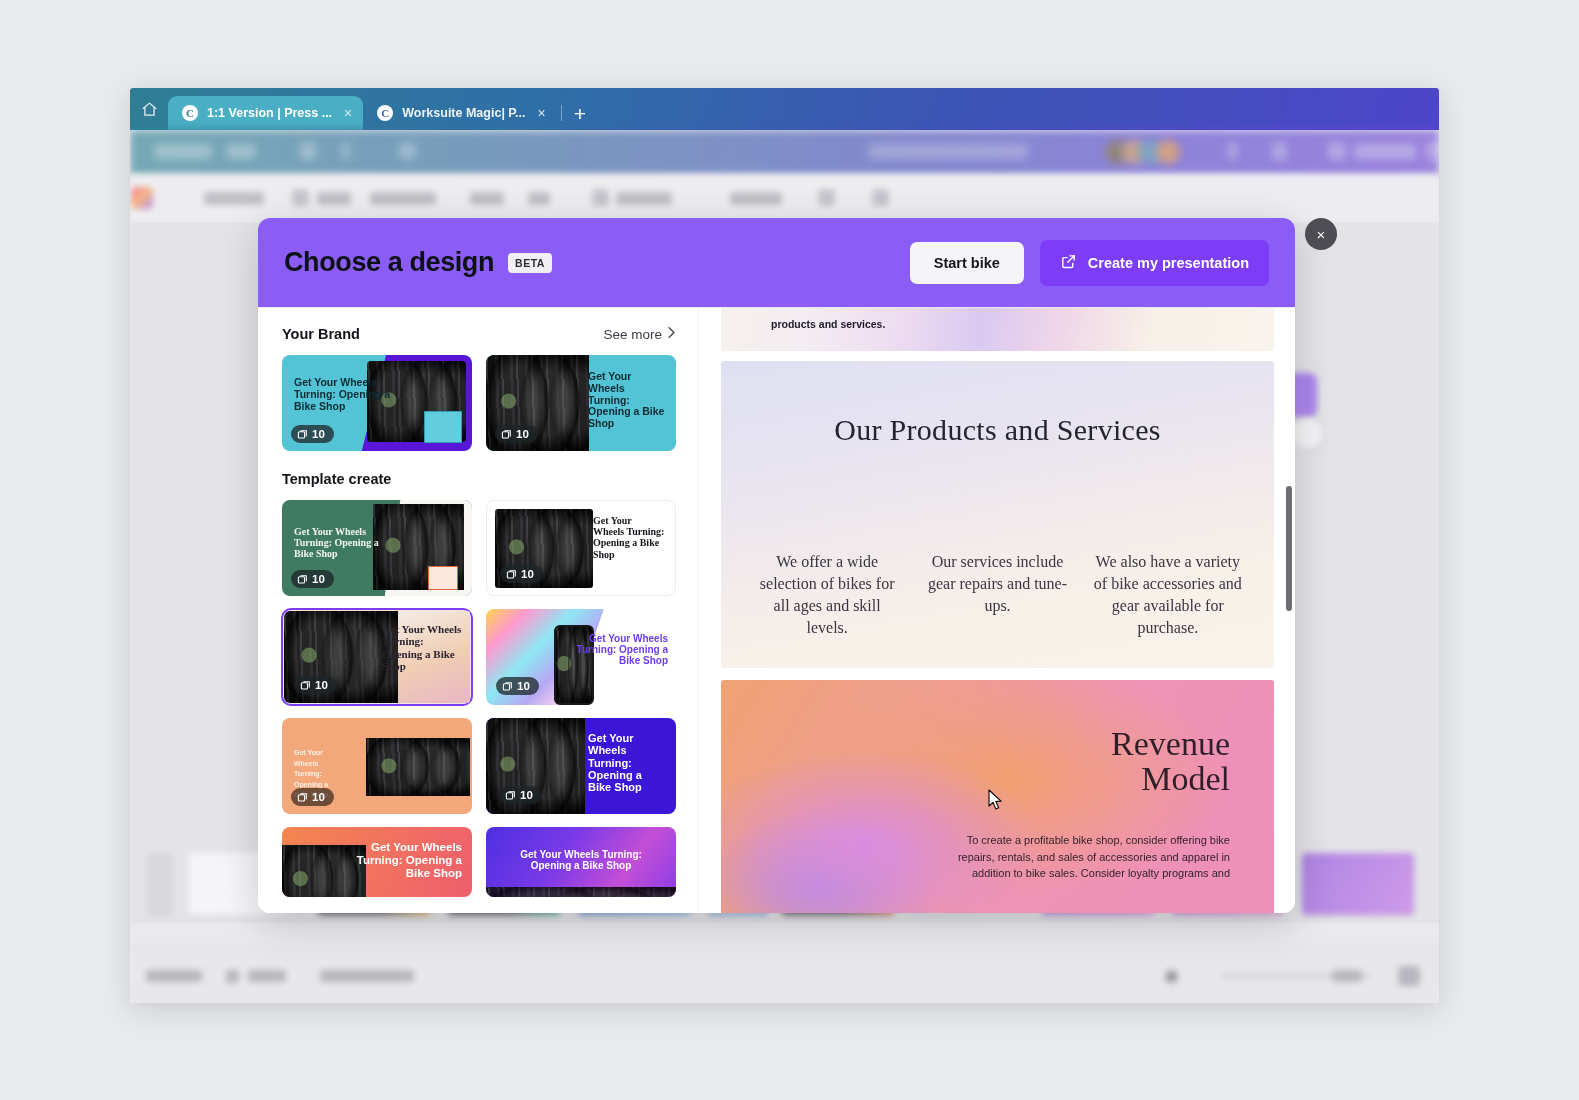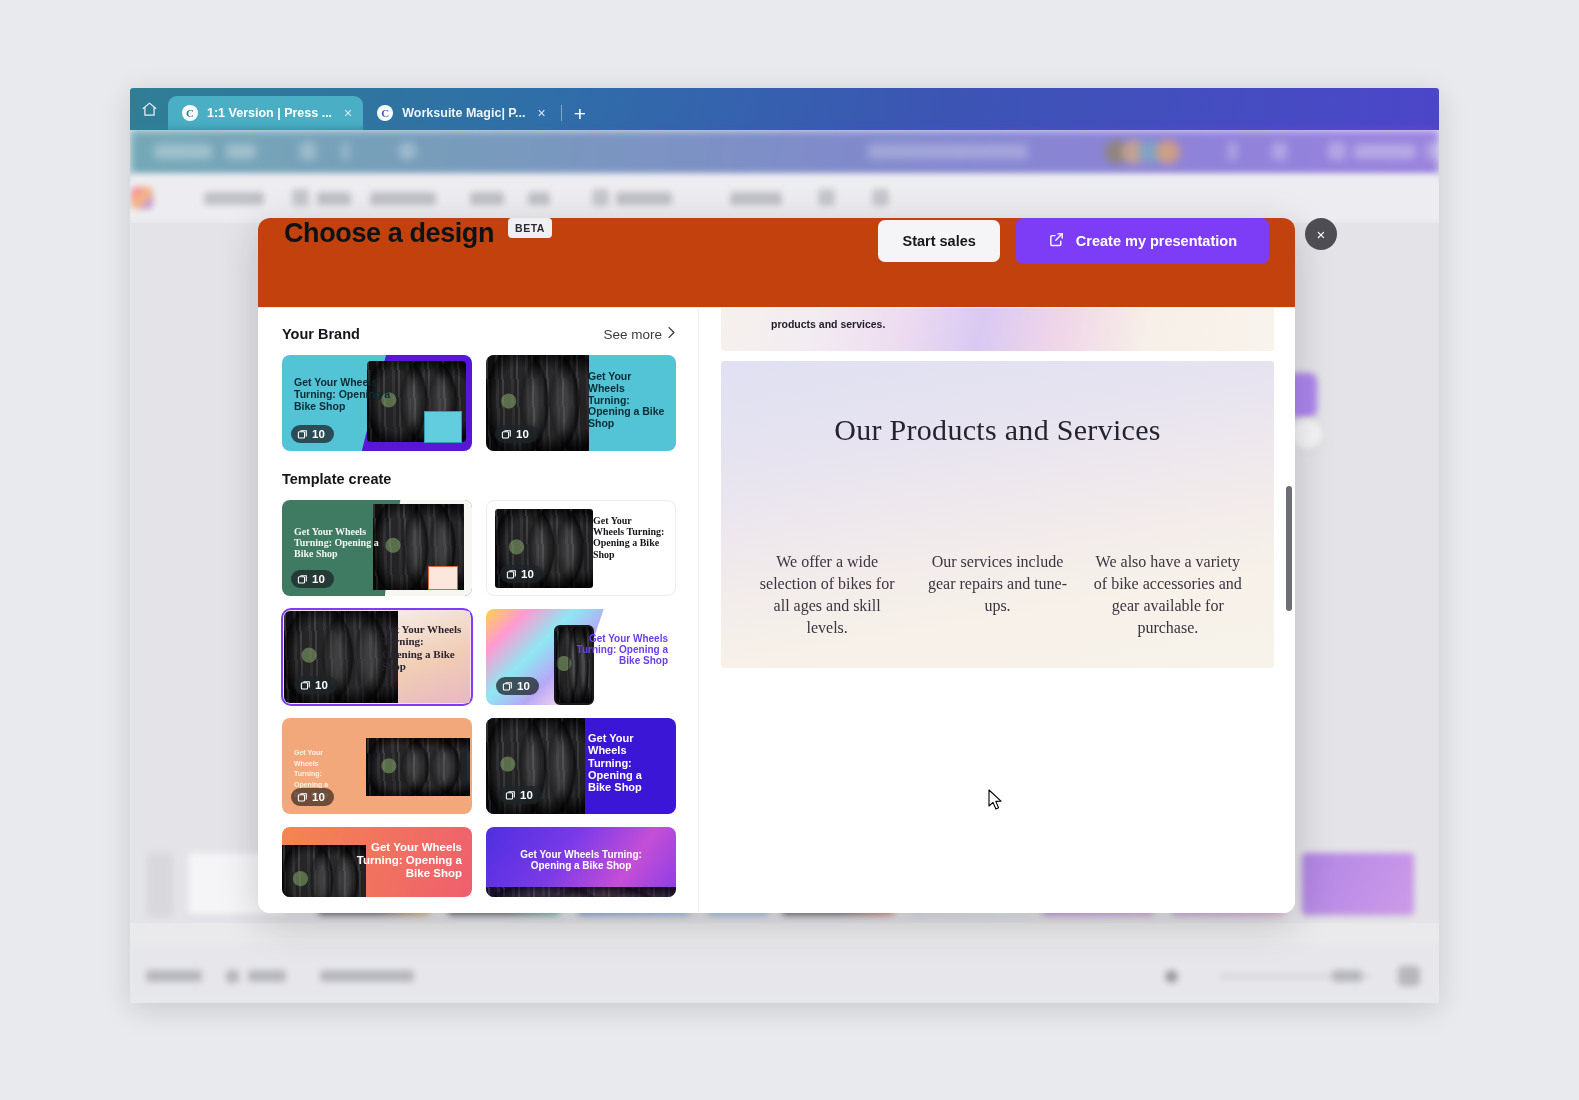--- a/index.html
+++ b/index.html
@@ -113,42 +113,42 @@
     position:absolute; left:128px; top:130px;
     width:1037px; height:695px;
     background:#ffffff; border-radius:12px;
     box-shadow: 0 10px 40px rgba(0,0,0,.18);
     overflow:hidden;
     display:flex; flex-direction:column;
   }
 
   #modal-header {
     height:90px; flex:0 0 auto;
-    display:flex; align-items:flex-start;
+    display:flex; align-items:center;
     padding:0 26px 0 26px;
     border-bottom:1px solid #eceaef;
-    background:#c2410c;
+    background:#8b5cf6;
   }
   #modal-title { font-size:27px; font-weight:700; color:#0d1216; letter-spacing:-.4px; }
   #beta-badge {
     margin-left:14px; background:#f0f0f2; color:#2b2b33;
     font-size:10.5px; font-weight:700; letter-spacing:.5px;
     padding:4px 7px; border-radius:4px;
   }
   #header-actions { margin-left:auto; display:flex; align-items:center; gap:16px; }
   #start-again-btn {
     background:#f5f5f7; color:#16161c; border:none;
     font-size:14.5px; font-weight:700;
     padding:13px 24px; border-radius:7px; cursor:pointer;
     font-family:"Liberation Sans", sans-serif;
   }
   #create-btn {
     background:#7d3cf5; color:#fff; border:none;
     font-size:14.5px; font-weight:700;
-    padding:13px 32px; border-radius:7px; cursor:pointer;
+    padding:13px 20px; border-radius:7px; cursor:pointer;
     display:flex; align-items:center; gap:11px;
     font-family:"Liberation Sans", sans-serif;
   }
   #create-btn svg { width:17px; height:17px; }
 
   #modal-body { flex:1 1 auto; display:flex; min-height:0; }
 
   
   #template-column {
     width:440px; flex:0 0 auto; background:#fff;
@@ -353,21 +353,21 @@
 
   <div id="modal-overlay"></div>
 
   <div id="design-modal">
 
     <div id="modal-header">
       <span id="modal-title">Choose a design</span>
       <span id="beta-badge">BETA</span>
 
       <div id="header-actions">
-        <button id="start-again-btn">Start sales</button>
+        <button id="start-again-btn">Start bike</button>
         <button id="create-btn">
           <span>
             <svg viewBox="0 0 24 24" fill="none" stroke="#ffffff" stroke-width="2" stroke-linecap="round" stroke-linejoin="round">
               <path d="M14 4h6v6"></path>
                 <path d="M20 4 11 13"></path>
               <path d="M18 14.5V19a1.5 1.5 0 0 1-1.5 1.5h-11A1.5 1.5 0 0 1 4 19V8a1.5 1.5 0 0 1 1.5-1.5H10"></path>
             </svg>
           </span>
           <span>Create my presentation</span>
         </button>
@@ -527,20 +527,27 @@
 
         <div class="slide" id="slide-2">
           <div class="s2-title">Our Products and Services</div>
           <div class="s2-cols">
             <div class="s2-col">We offer a wide selection of bikes for all ages and skill levels.</div>
             <div class="s2-col">Our services include gear repairs and tune-ups.</div>
             <div class="s2-col">We also have a variety of bike accessories and gear available for purchase.</div>
           </div>
         </div>
 
+        <div class="slide" id="slide-3">
+          <div class="s3-title">
+            <div>Revenue</div>
+            <div>Model</div>
+          </div>
+          <div class="s3-body">To create a profitable bike shop, consider offering bike repairs, rentals, and sales of accessories and apparel in addition to bike sales. Consider loyalty programs and</div>
+        </div>
 
         <div id="preview-scrollbar"></div>
       </div>
     </div>
   </div>
 
   <button id="modal-close">×</button>
 
   <svg id="mouse-cursor" viewBox="0 0 15 22">
     <path d="M1 1 L1 17 L5 13.4 L7.9 20 L10.6 18.8 L7.8 12.4 L13 12.2 Z" fill="#ffffff" stroke="#000000" stroke-width="1.1" stroke-linejoin="round"></path>

